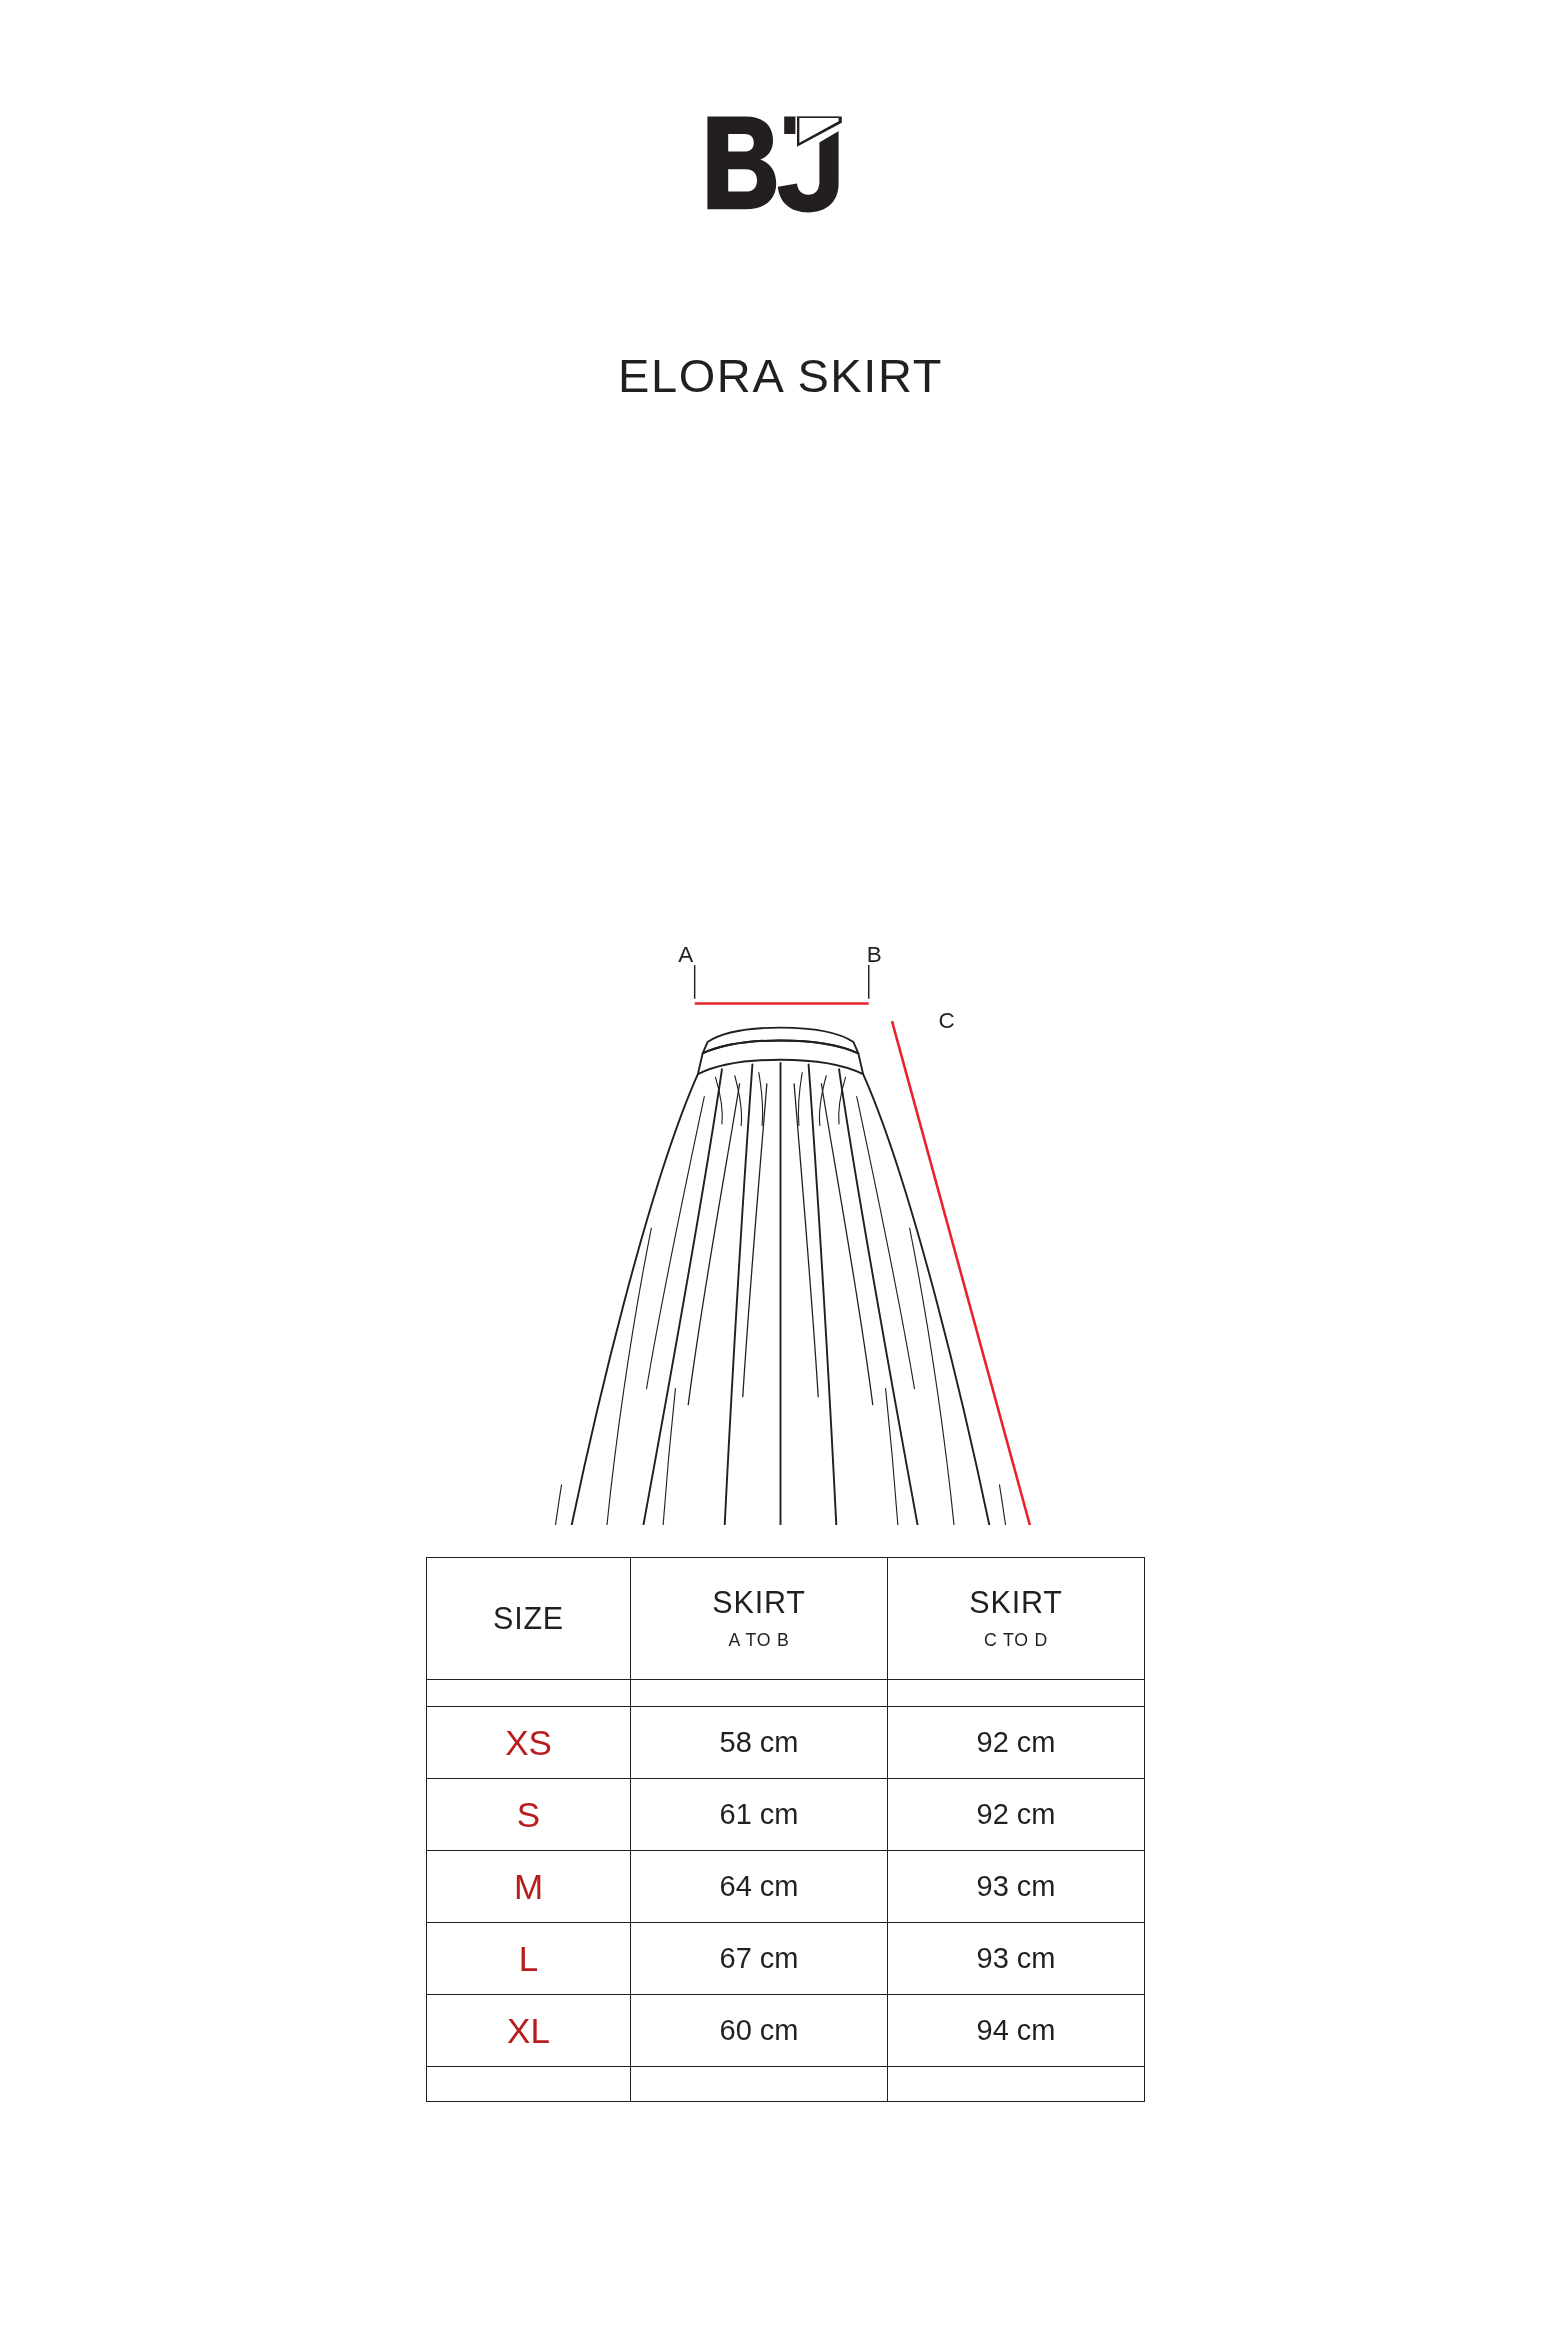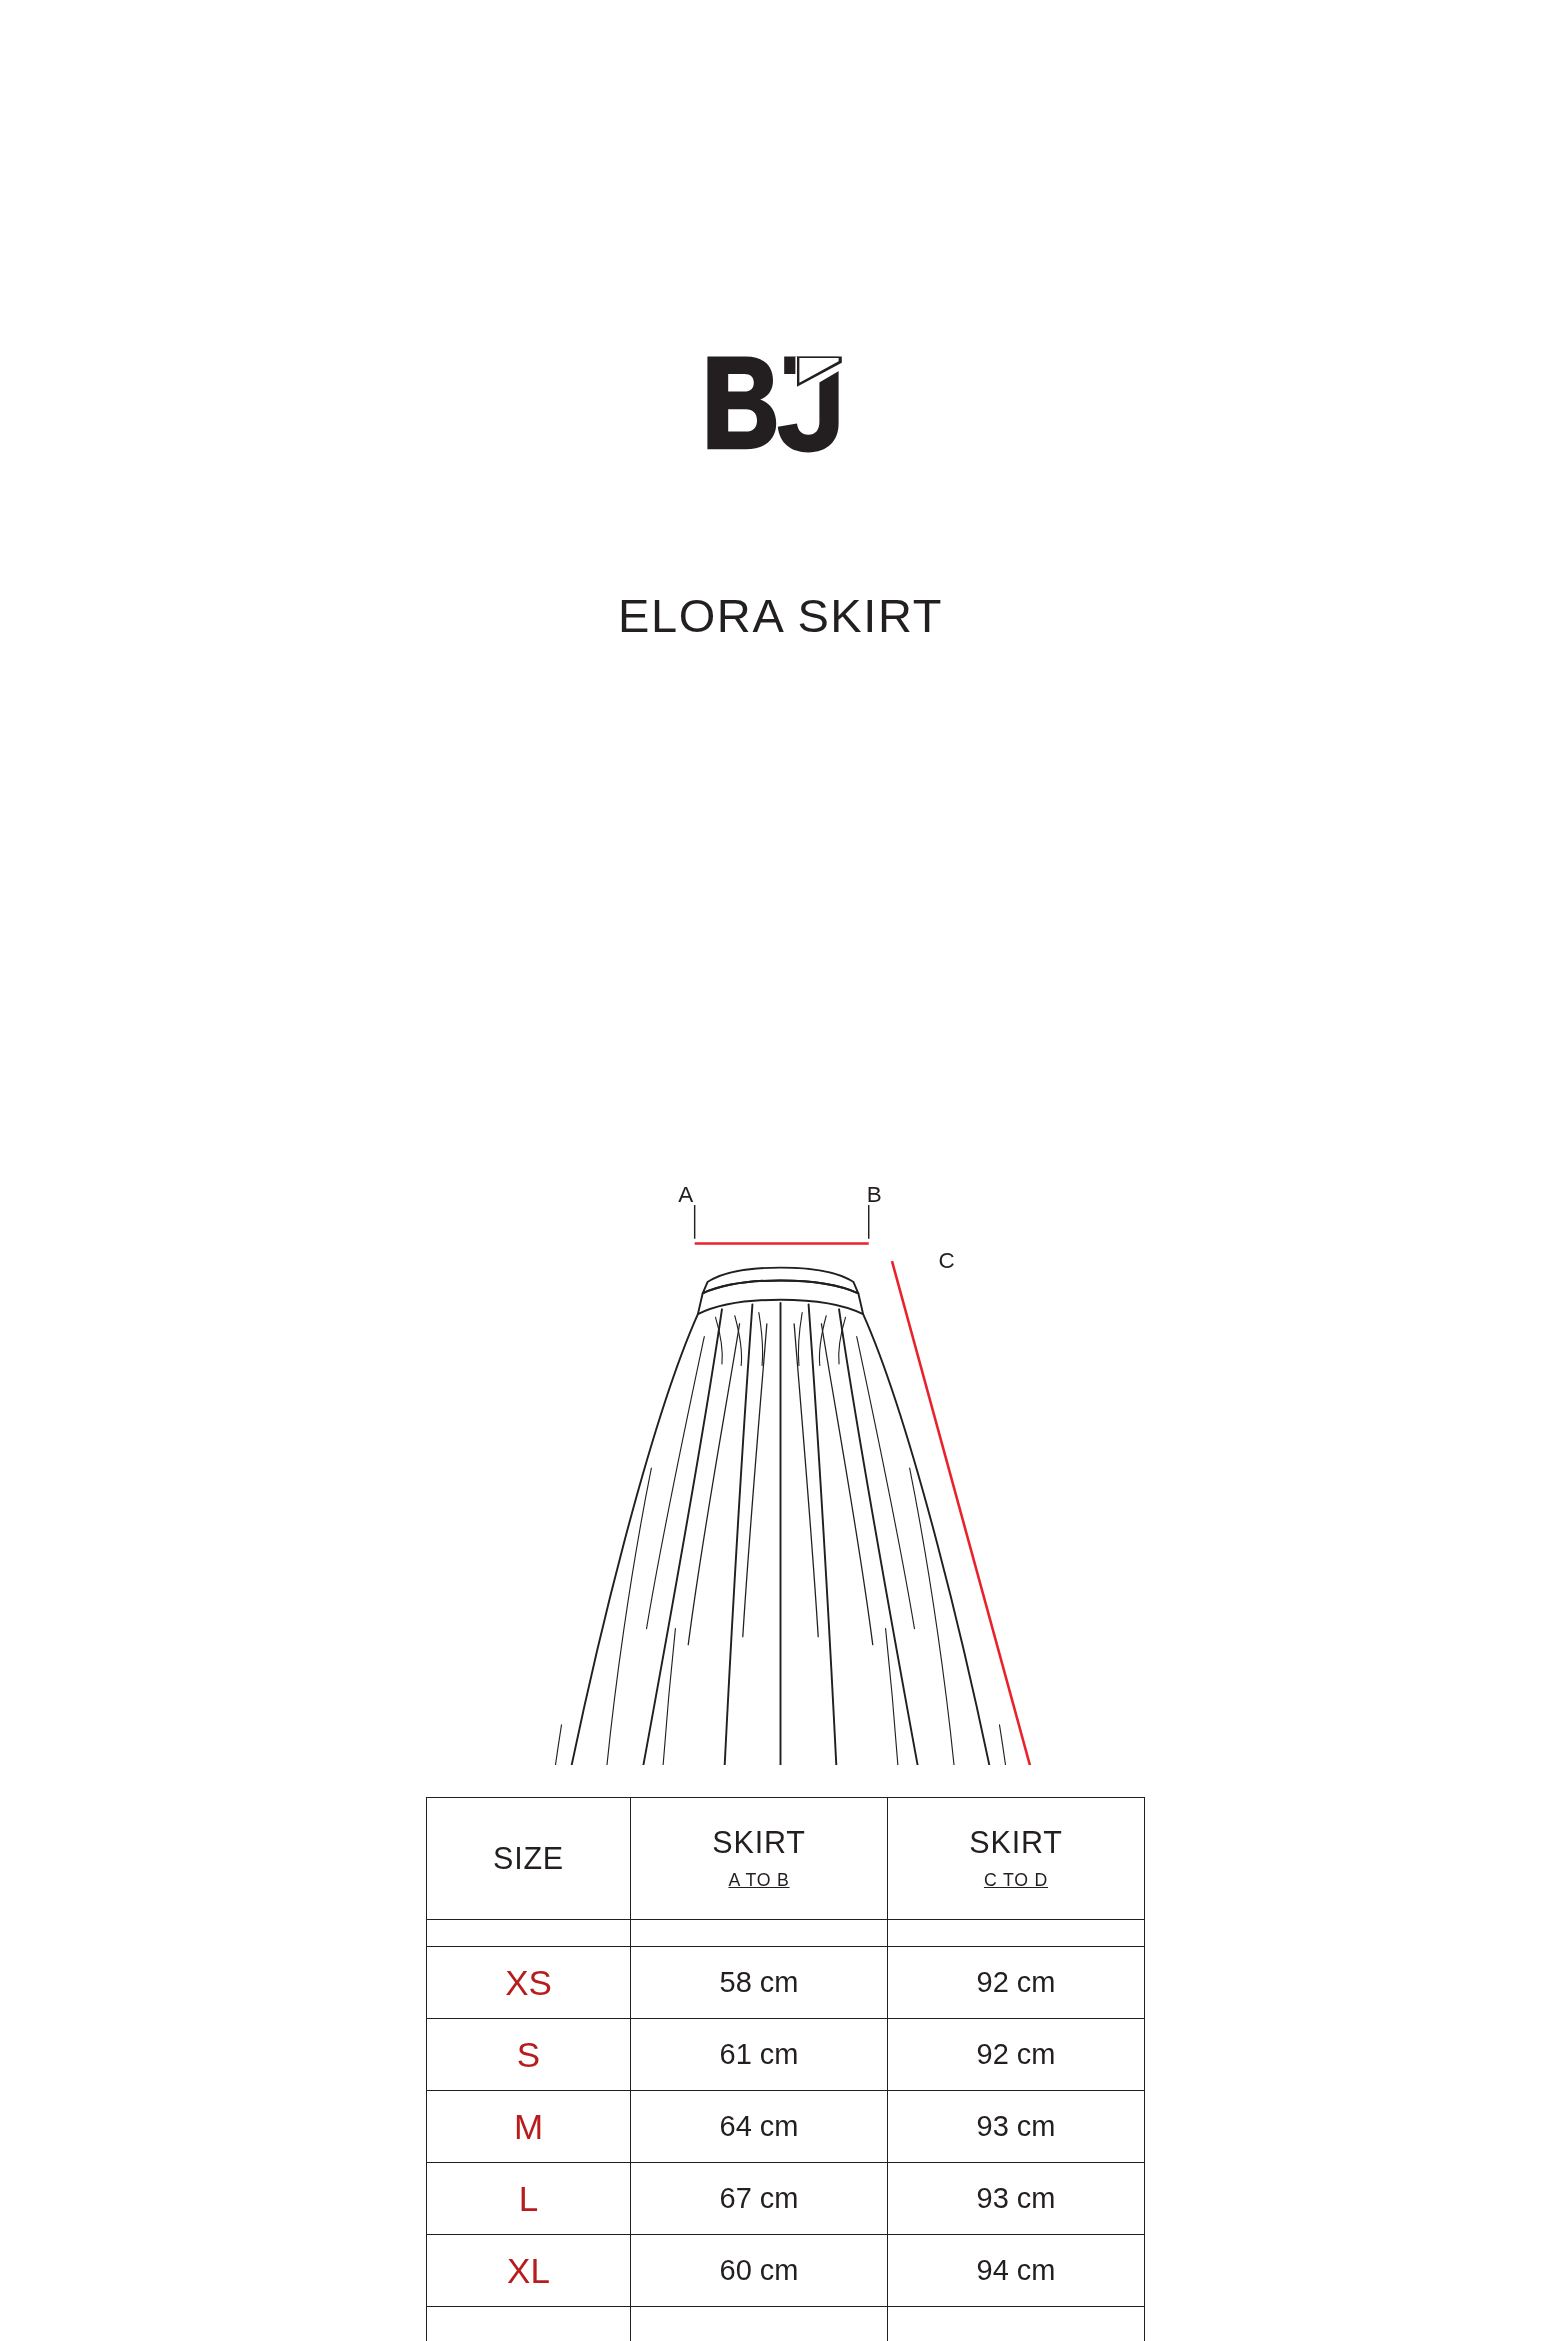--- a/index.html
+++ b/index.html
@@ -16,21 +16,20 @@
     overflow: hidden;
   }
 
   .page {
     width: 1561px;
     height: 2342px;
     position: relative;
     display: flex;
     flex-direction: column;
     align-items: center;
-    justify-content: flex-end;
   }
 
   
   .logo-wrap {
     margin-top: 104px;
     width: 193px;
     height: 140px;
     display: flex;
     align-items: center;
     justify-content: center;
@@ -80,21 +79,20 @@
     font-size: 30.5px;
     color: #231f20;
     letter-spacing: 0.8px;
     line-height: 1.1;
   }
   .head-sub {
     font-size: 17.7px;
     color: #231f20;
     letter-spacing: 0.8px;
     margin-top: 9.6px;
-    text-decoration: underline;
   }
   .col-size { width: 201px; }
   .col-waist { width: 254px; }
   .col-length { width: 254px; }
 
   .body-row td {
     height: 69px;
     vertical-align: middle;
     border-left: 1.6px solid #231f20;
     border-right: 1.6px solid #231f20;

